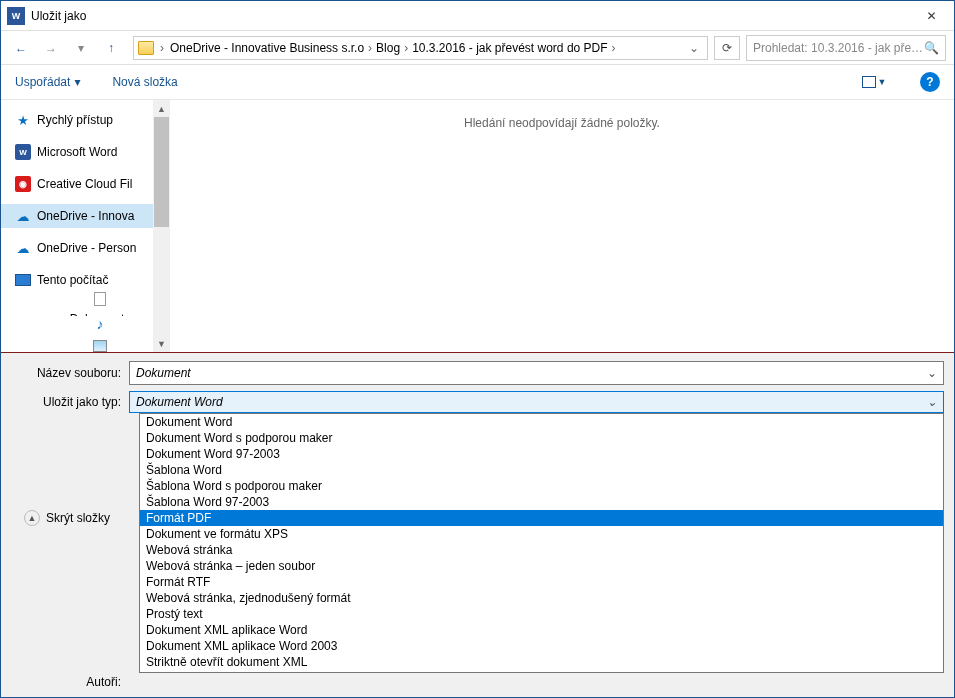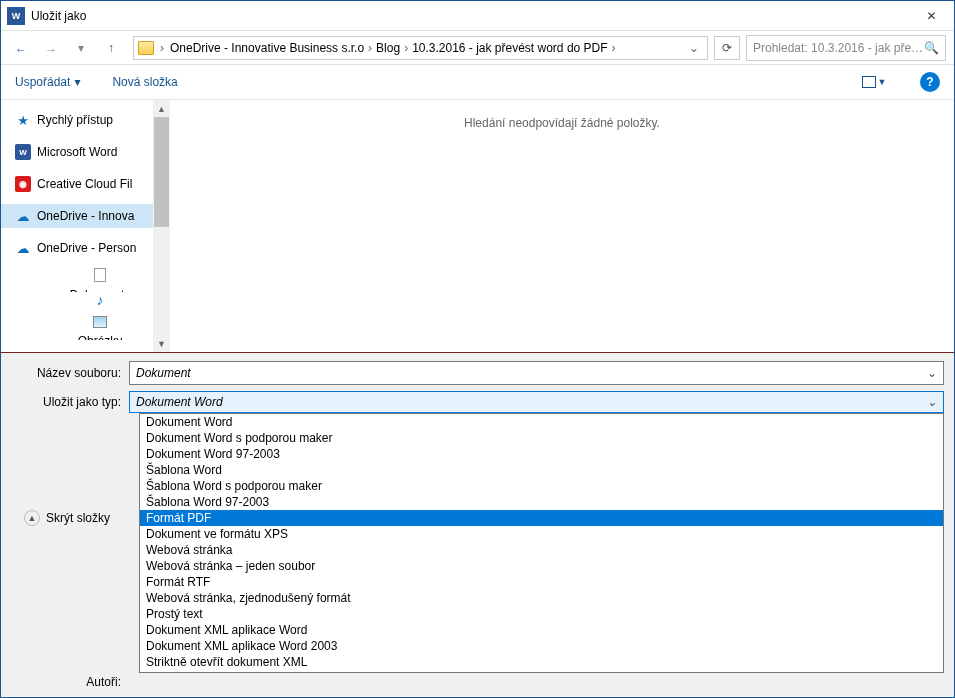--- a/index.html
+++ b/index.html
@@ -164,20 +164,26 @@
       <div class="side-item selected">
           <span class="ico ico-cloud glyph">☁</span>
           <span>OneDrive - Innova</span>
         </div>
       <div class="side-spacer"></div>
       <div class="side-item">
           <span class="ico ico-cloud glyph">☁</span>
           <span>OneDrive - Person</span>
         </div>
       <div class="side-spacer"></div>
+      <div class="side-item">
+          <span class="ico">
+            <span class="ico-pc"></span>
+          </span>
+          <span>Tento počítač</span>
+        </div>
       <div class="side-item side-sub">
           <span class="ico">
             <span class="ico-doc"></span>
           </span>
           <span>Dokumenty</span>
         </div>
       <div class="side-item side-sub">
           <span class="ico ico-music glyph">♪</span>
           <span>Hudba</span>
         </div>

